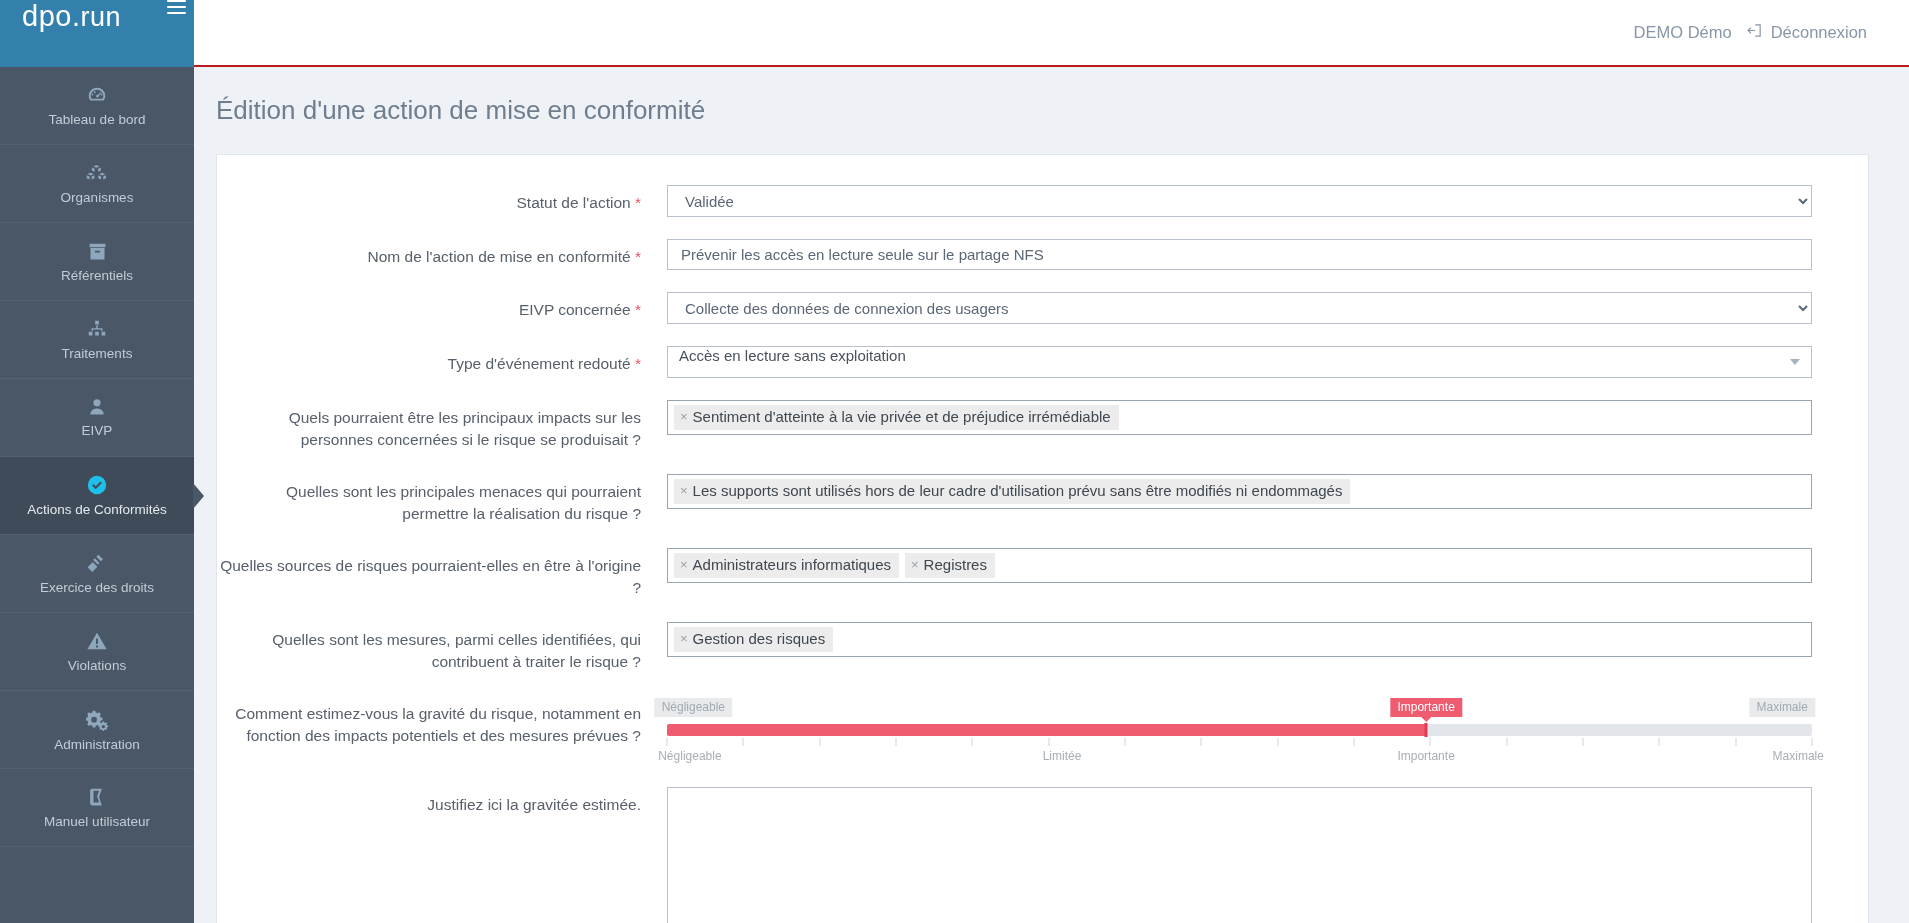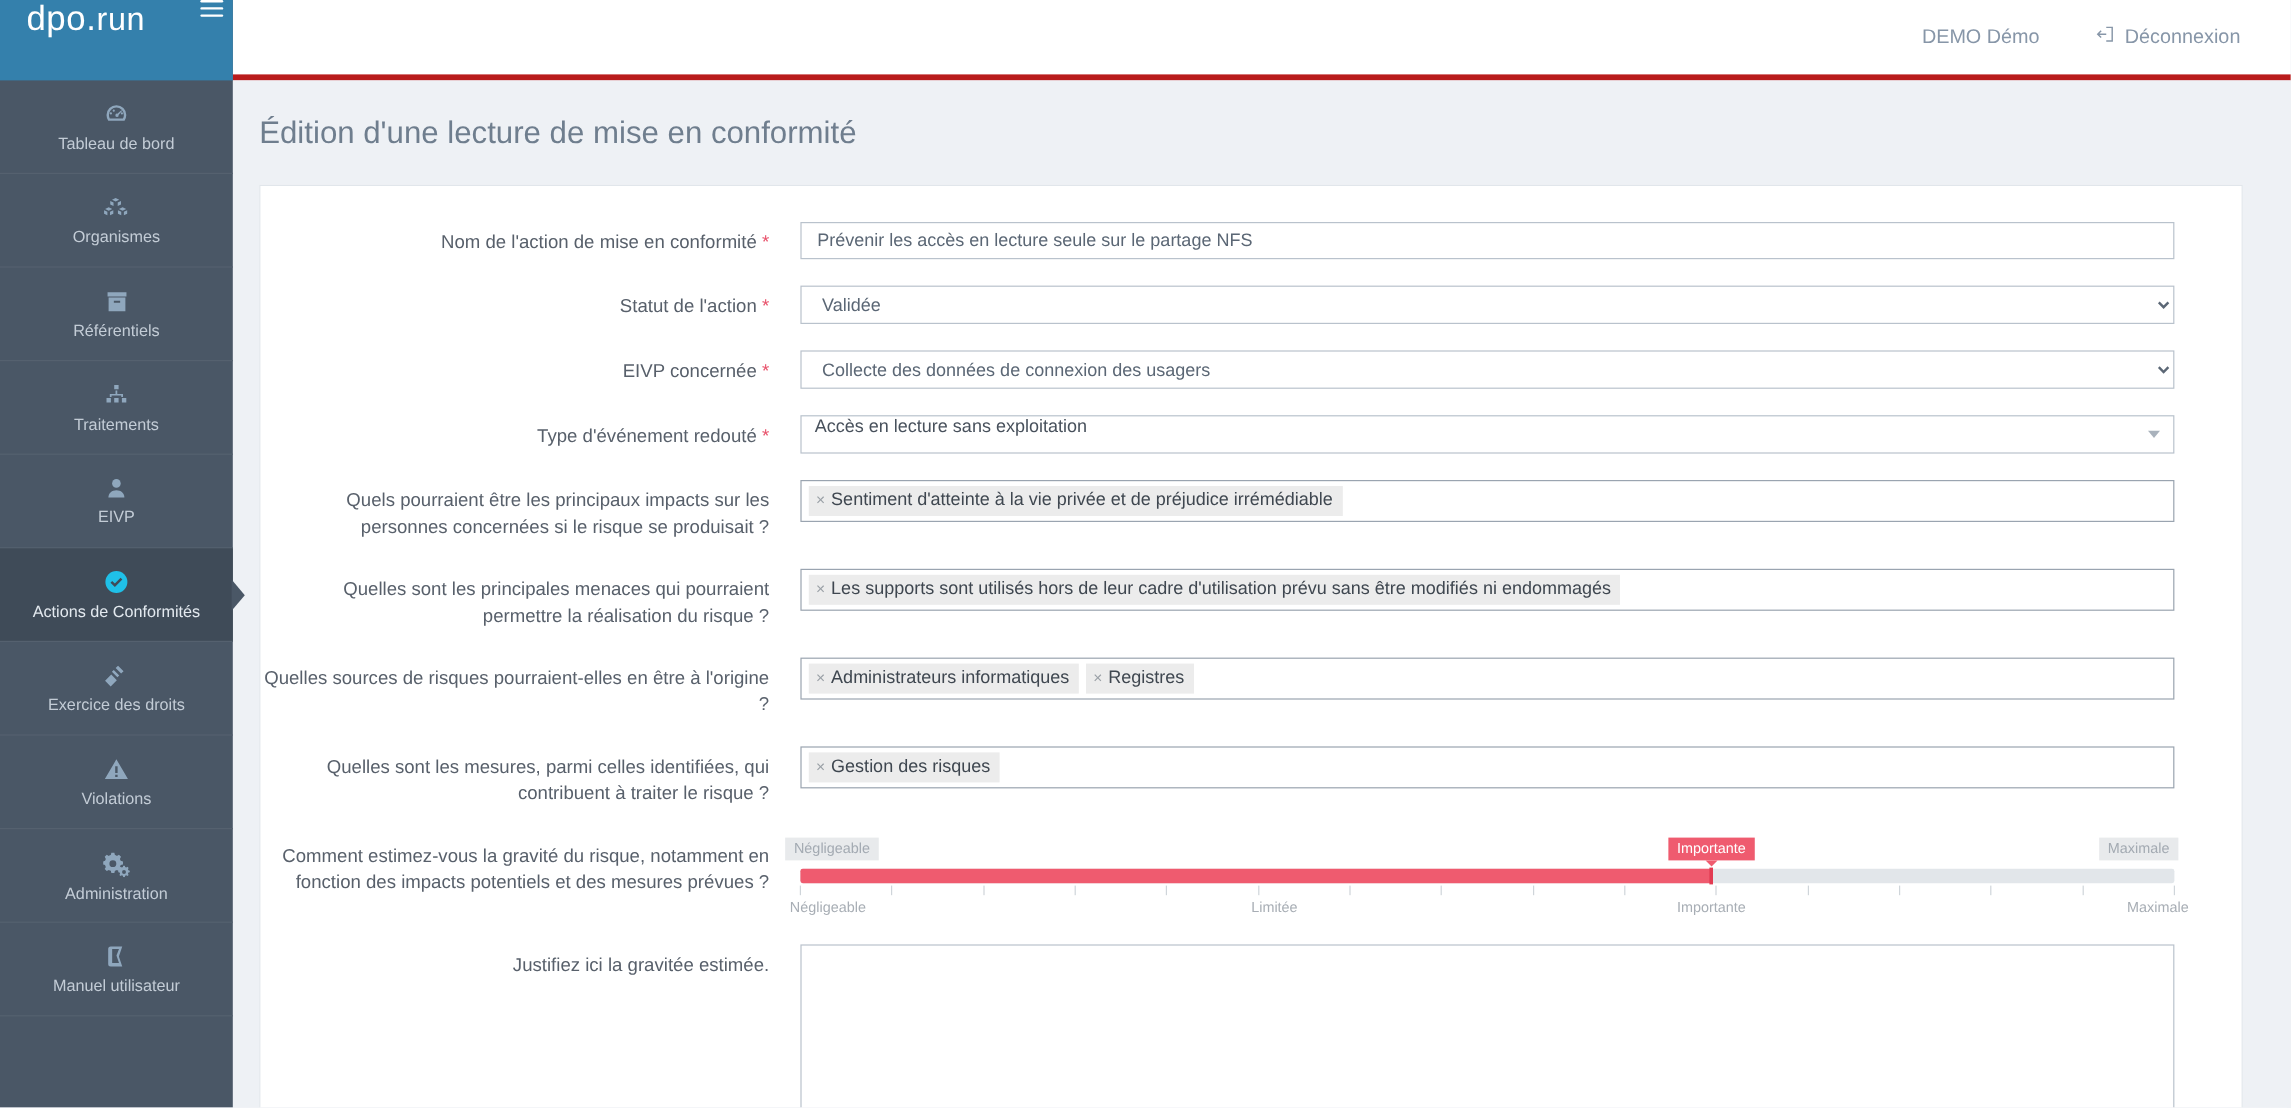--- a/index.html
+++ b/index.html
@@ -60,22 +60,22 @@
     border-bottom: 13px solid transparent;
     border-left: 11px solid #4a5766;
   }
 
   
   .topbar {
     position: absolute; left: 194px; top: 0;
     width: 1715px; height: 67px;
     background: #fff;
     display: flex; align-items: center; justify-content: flex-end;
-    gap: 46px; padding-right: 42px;
-    border-bottom: 5px solid #b91c1c;
+    gap: 14px; padding-right: 42px;
+    border-bottom: 2px solid #b91c1c;
   }
   .topbar-user { color: #8796a8; font-size: 16.5px; }
   .topbar-logout {
     color: #8796a8; font-size: 16.5px;
     display: flex; align-items: center; gap: 8px; cursor: pointer;
   }
 
   
   .content {
     position: absolute; left: 194px; top: 67px;
@@ -322,43 +322,43 @@
         <svg width="17" height="17" viewBox="0 0 24 24" fill="none" stroke="currentColor" stroke-width="1.7">
           <path d="M13 4h7v16h-7"></path>
             <path d="M3 12h10M7 8l-4 4 4 4"></path>
         </svg>
       </span>
       <span>Déconnexion</span>
     </span>
   </header>
 
   <main class="content">
-    <h1 class="page-title">Édition d'une lecture de mise en conformité</h1>
+    <h1 class="page-title">Édition d'une action de mise en conformité</h1>
 
     <section class="card">
+
+      <div class="form-row">
+        <div class="form-label">
+          <span>Statut de l'action</span>
+          <span class="req">*</span>
+        </div>
+        <div class="form-field">
+          <select class="ctl">
+            <option>Validée</option>
+          </select>
+        </div>
+      </div>
 
       <div class="form-row">
         <div class="form-label">
           <span>Nom de l'action de mise en conformité</span>
           <span class="req">*</span>
         </div>
         <div class="form-field">
           <input class="ctl" type="text" value="Prévenir les accès en lecture seule sur le partage NFS" style="">
-        </div>
-      </div>
-
-      <div class="form-row">
-        <div class="form-label">
-          <span>Statut de l'action</span>
-          <span class="req">*</span>
-        </div>
-        <div class="form-field">
-          <select class="ctl">
-            <option>Validée</option>
-          </select>
         </div>
       </div>
 
       <div class="form-row">
         <div class="form-label">
           <span>EIVP concernée</span>
           <span class="req">*</span>
         </div>
         <div class="form-field">
           <select class="ctl">

